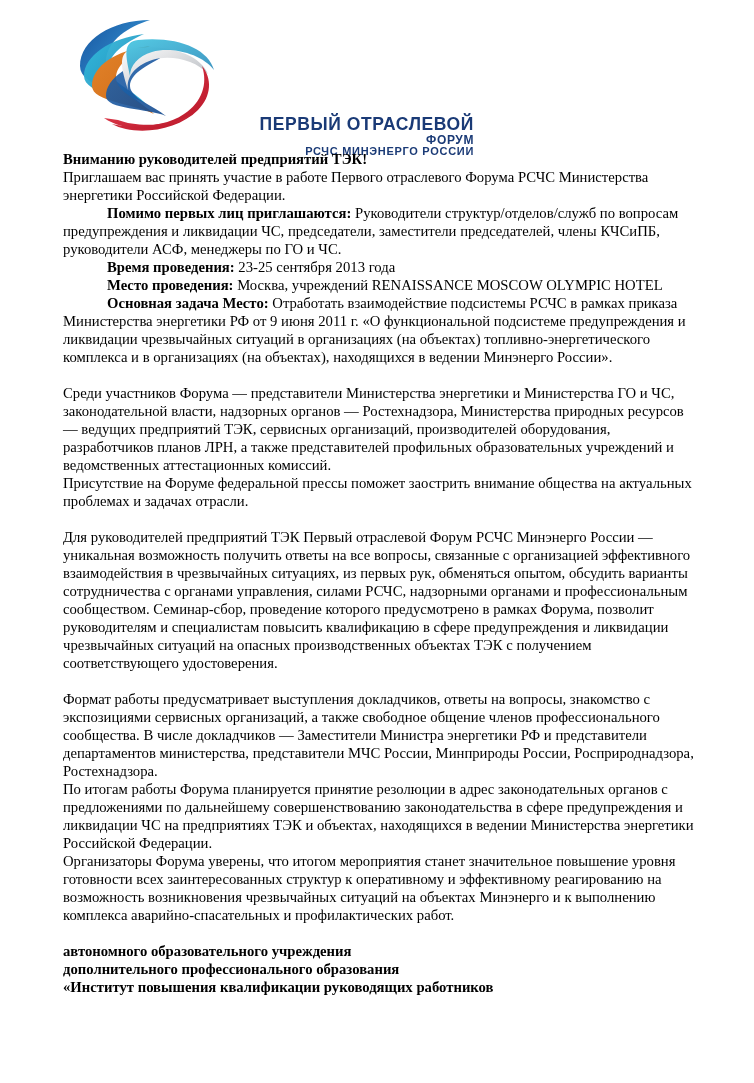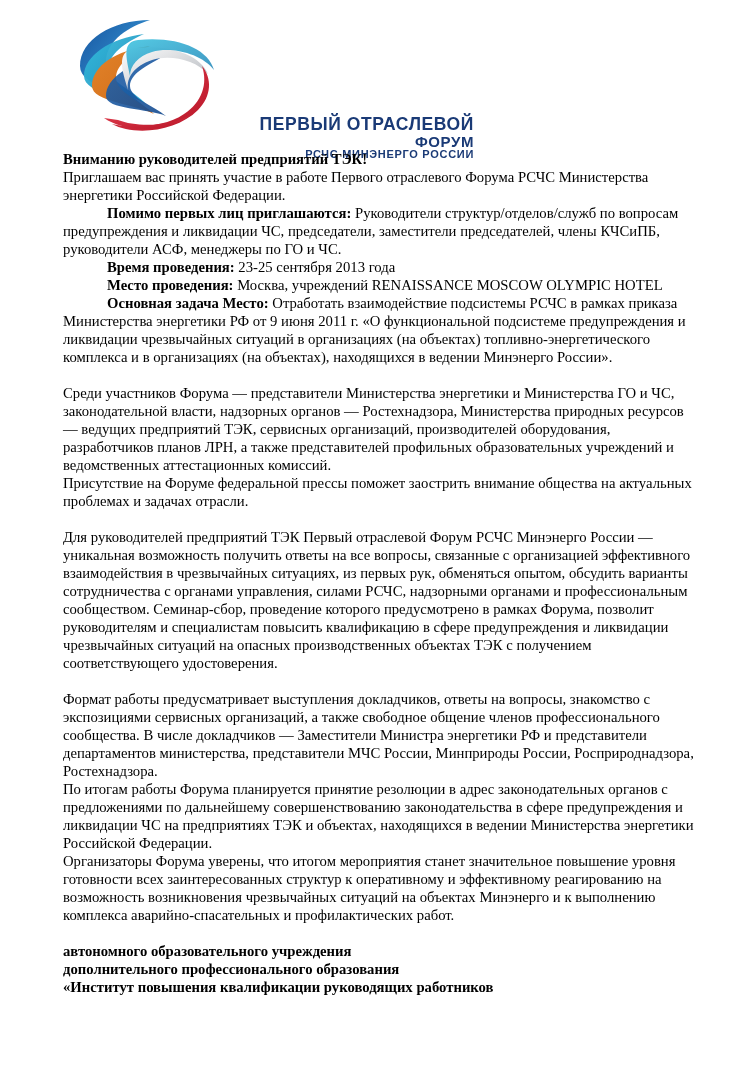--- a/index.html
+++ b/index.html
@@ -50,21 +50,21 @@
     width: 262px;
     text-align: right;
     line-height: 1.02;
     color: #1a3a76;
     font-family: Liberation Sans, sans-serif;
     font-weight: bold;
     letter-spacing: 0.6px;
     margin-top: 10px;
   }
   .logo-line1 { font-size: 17.5px; display: block; white-space: nowrap; }
-  .logo-line2 { font-size: 15px; display: block; white-space: nowrap; }
+  .logo-line2 { font-size: 12px; display: block; white-space: nowrap; }
   .logo-line3 { font-size: 11px; display: block; white-space: nowrap; letter-spacing: 0.7px; }
 
   
   .doc {
     position: absolute;
     left: 63px;
     top: 150px;
     width: 637px;
     font-size: 14.7px;
     line-height: 18.0px;

